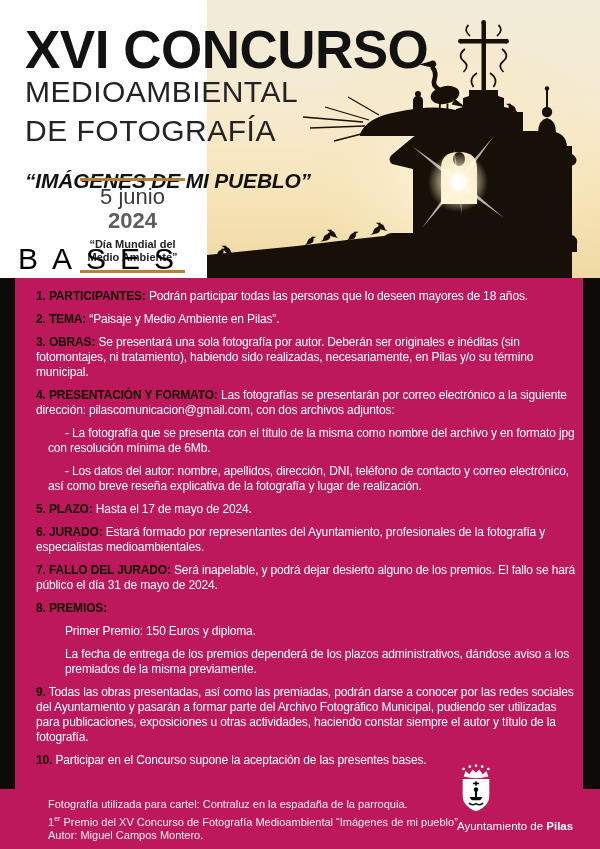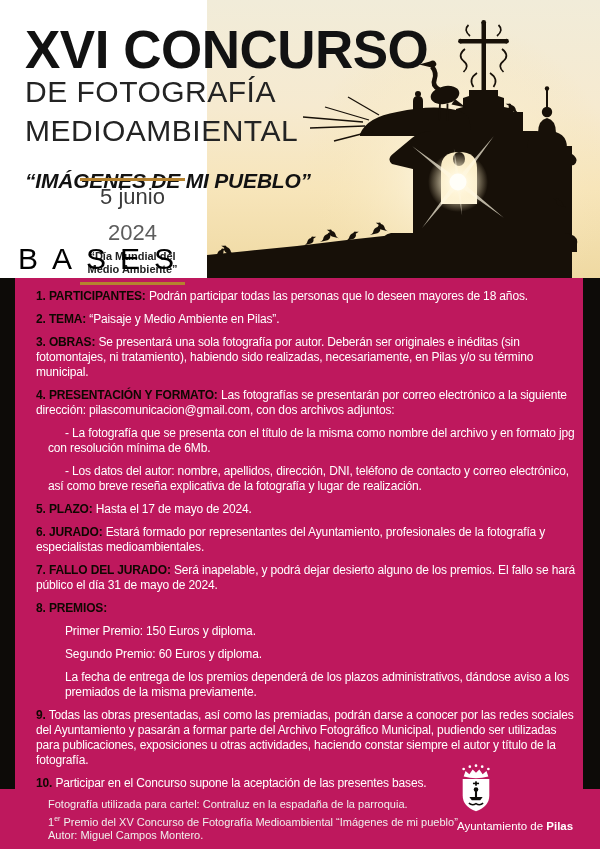--- a/index.html
+++ b/index.html
@@ -12,21 +12,21 @@
   
   .titles{position:absolute;left:25px;top:30px;z-index:5;white-space:nowrap;}
   .t1{font-size:53px;font-weight:800;color:#121212;letter-spacing:-0.5px;line-height:40px;margin:0;}
   .t2{font-size:30px;font-weight:400;color:#232323;letter-spacing:0.5px;line-height:34px;margin-top:5px;}
   .t3{font-size:21px;font-weight:700;color:#121212;letter-spacing:-0.2px;line-height:26px;margin-top:20px;font-style:italic;}
 
   
   .dateblock{position:absolute;left:55px;top:178px;width:155px;text-align:center;z-index:5;}
   .rule{height:3px;width:105px;margin:0 auto;background:#b5822f;}
   .d-day{font-size:22px;font-weight:400;color:#3a3a3a;line-height:23px;margin-top:4px;}
-  .d-year{font-size:22px;font-weight:400;color:#5d5d5d;line-height:23px;margin-top:13px;}
+  .d-year{font-size:22px;font-weight:700;color:#5d5d5d;line-height:23px;margin-top:1px;}
   .d-note{font-size:11px;font-weight:700;color:#222;line-height:13px;margin:6px 0 6px;}
 
   .bases-label{position:absolute;left:18px;top:243px;z-index:5;font-size:30px;line-height:32px;
                color:#000000;letter-spacing:14px;font-weight:400;}
 
   
   .panel{position:absolute;left:0;top:278px;width:600px;height:511px;background:#be185d;
          border-left:15px solid #0d0b08;border-right:17px solid #0d0b08;box-sizing:border-box;
          padding:11px 2px 0 21px;z-index:2;}
   .item{font-size:12px;line-height:15px;letter-spacing:-0.15px;color:#ffffff;margin:0 0 8px;}
@@ -159,22 +159,22 @@
       <g transform="rotate(-7)" opacity="0.7">
         <polygon points="0,-34 1.8,0 -1.8,0"></polygon>
         <polygon points="0,34 1.8,0 -1.8,0"></polygon>
       </g>
     </g>
     <circle cx="251" cy="182" r="8.5" fill="#fffef8"></circle>
   </svg>
 
   <div class="titles">
     <div class="t1">XVI CONCURSO</div>
+    <div class="t2">MEDIOAMBIENTAL</div>
     <div class="t2">DE FOTOGRAFÍA</div>
-    <div class="t2">MEDIOAMBIENTAL</div>
     <div class="t3">“IMÁGENES DE MI PUEBLO”</div>
   </div>
 
   <div class="dateblock">
     <div class="rule"></div>
     <div class="d-day">5 junio</div>
     <div class="d-year">2024</div>
     <div class="d-note">
       <span>“Día Mundial del</span><br>
       <span>Medio Ambiente”</span>
@@ -189,21 +189,20 @@
     <p class="item"><b>2. TEMA:</b> <span>“Paisaje y Medio Ambiente en Pilas”.</span></p>
     <p class="item"><b>3. OBRAS:</b> <span>Se presentará una sola fotografía por autor. Deberán ser originales e inéditas (sin fotomontajes, ni tratamiento), habiendo sido realizadas, necesariamente, en Pilas y/o su término municipal.</span></p>
     <p class="item"><b>4. PRESENTACIÓN Y FORMATO:</b> <span>Las fotografías se presentarán por correo electrónico a la siguiente dirección: pilascomunicacion@gmail.com, con dos archivos adjuntos:</span></p>
     <p class="item sub">- La fotografía que se presenta con el título de la misma como nombre del archivo y en formato jpg con resolución mínima de 6Mb.</p>
     <p class="item sub">- Los datos del autor: nombre, apellidos, dirección, DNI, teléfono de contacto y correo electrónico, así como breve reseña explicativa de la fotografía y lugar de realización.</p>
     <p class="item"><b>5. PLAZO:</b> <span>Hasta el 17 de mayo de 2024.</span></p>
     <p class="item"><b>6. JURADO:</b> <span>Estará formado por representantes del Ayuntamiento, profesionales de la fotografía y especialistas medioambientales.</span></p>
     <p class="item"><b>7. FALLO DEL JURADO:</b> <span>Será inapelable, y podrá dejar desierto alguno de los premios. El fallo se hará público el día 31 de mayo de 2024.</span></p>
     <p class="item"><b>8. PREMIOS:</b></p>
     <p class="item premio">Primer Premio: 150 Euros y diploma.</p>
-    <p class="item premio">Segundo Premio: 60 Euros y diploma.</p>
     <p class="item premio">La fecha de entrega de los premios dependerá de los plazos administrativos, dándose aviso a los premiados de la misma previamente.</p>
     <p class="item"><b>9.</b> <span>Todas las obras presentadas, así como las premiadas, podrán darse a conocer por las redes sociales del Ayuntamiento y pasarán a formar parte del Archivo Fotográfico Municipal, pudiendo ser utilizadas para publicaciones, exposiciones u otras actividades, haciendo constar siempre el autor y título de la fotografía.</span></p>
     <p class="item"><b>10.</b> <span>Participar en el Concurso supone la aceptación de las presentes bases.</span></p>
   </div>
 
   <div class="footer">
     <div class="credits">
       <div>Fotografía utilizada para cartel: Contraluz en la espadaña de la parroquia.</div>
       <div><span>1</span><sup>er</sup><span> Premio del XV Concurso de Fotografía Medioambiental “Imágenes de mi pueblo”</span></div>
       <div>Autor: Miguel Campos Montero.</div>

